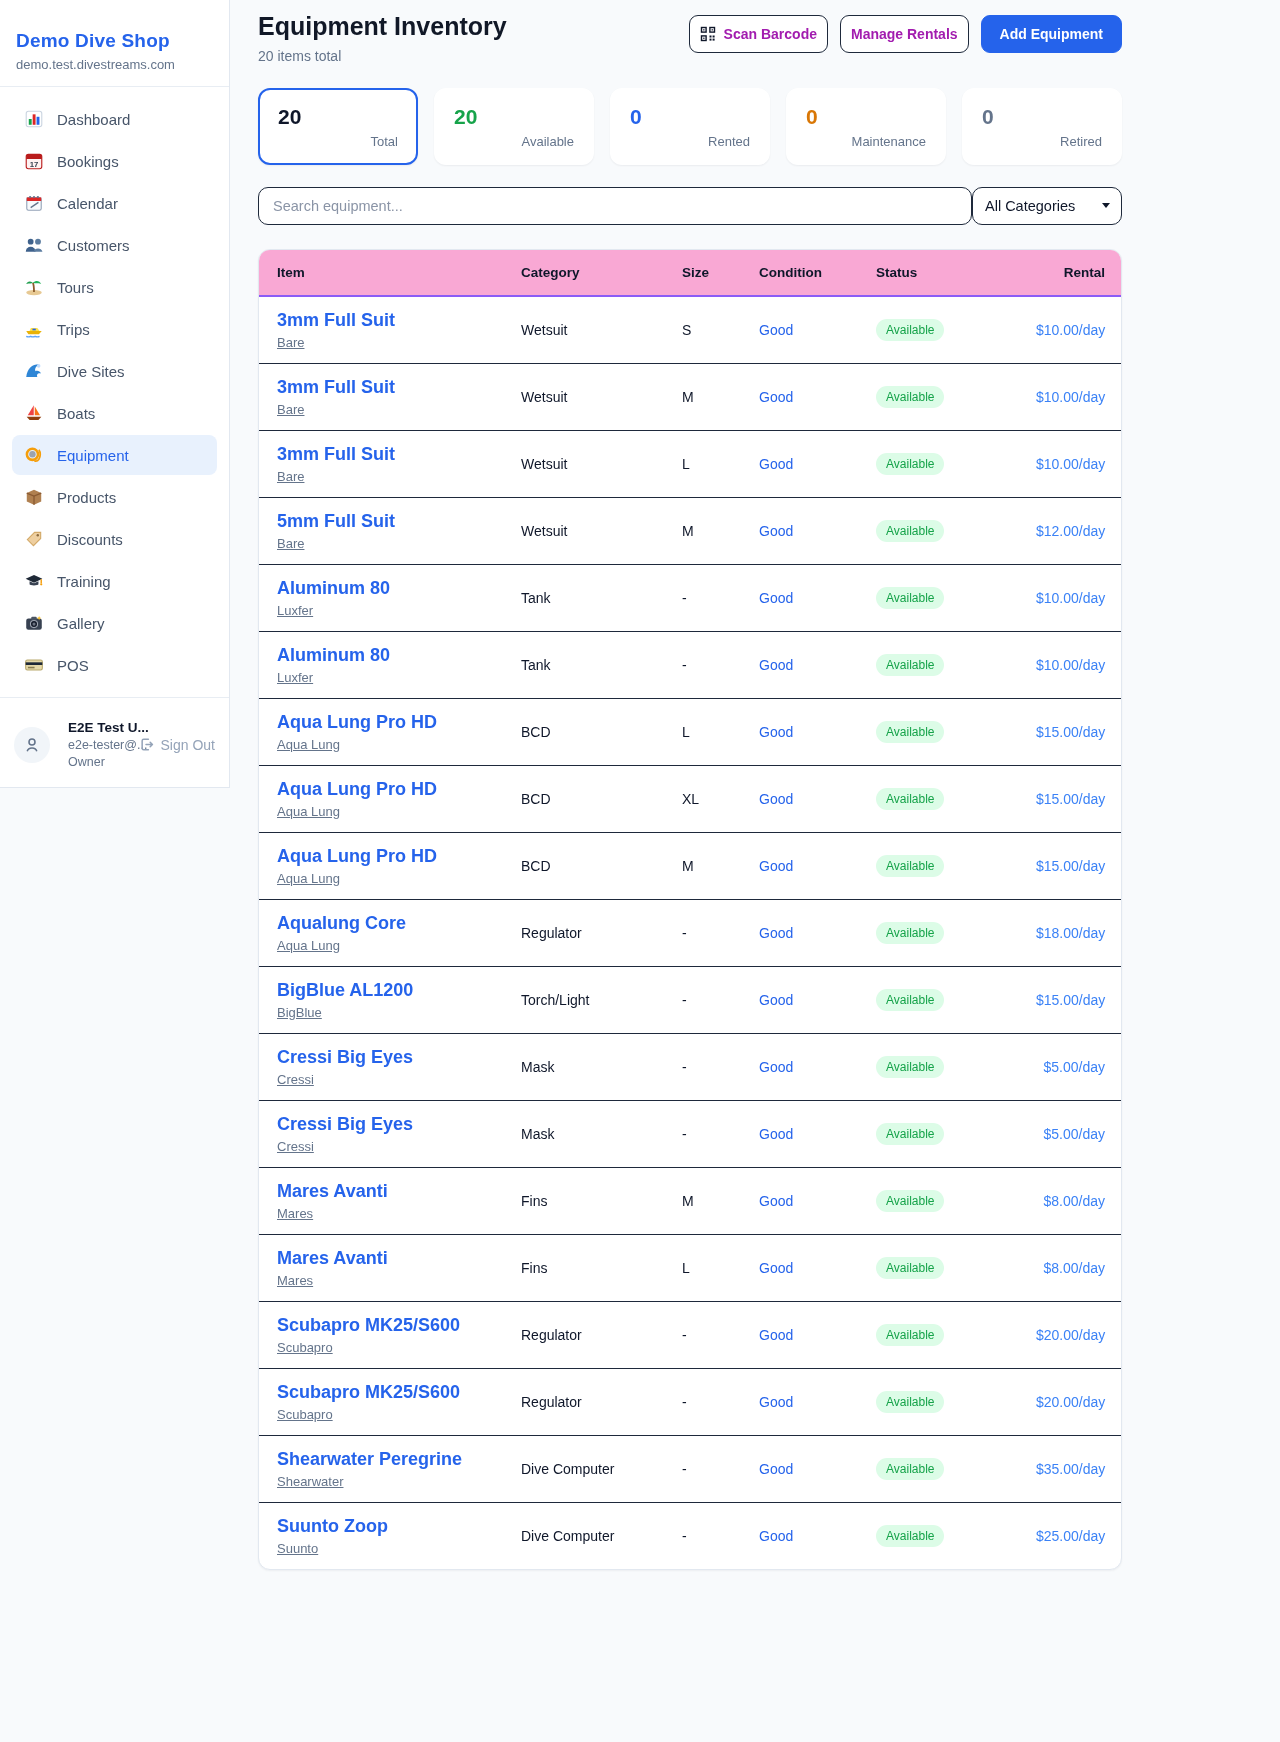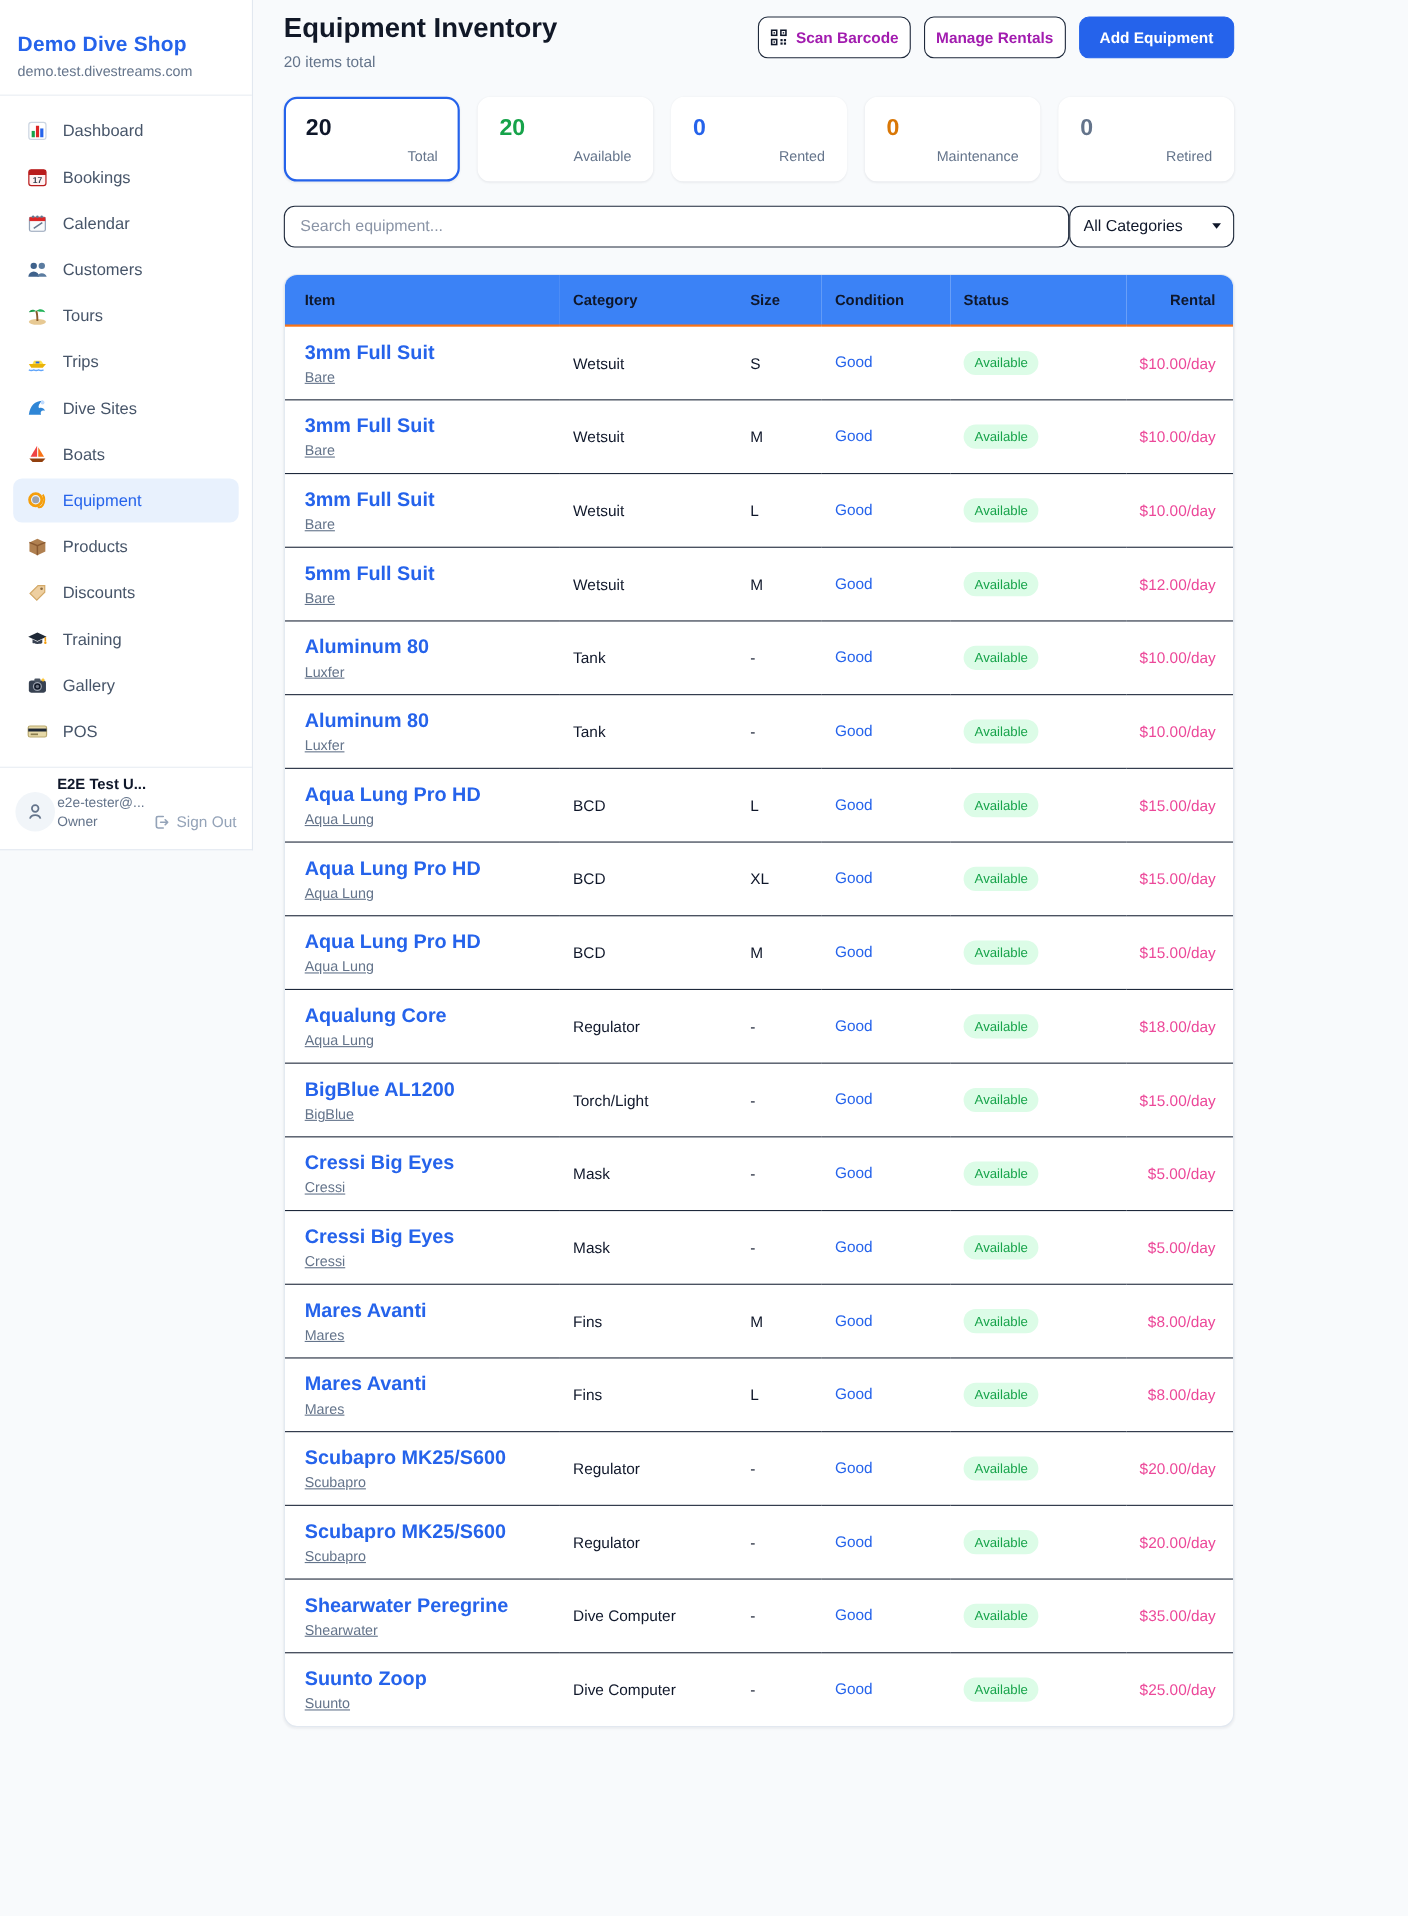--- a/index.html
+++ b/index.html
@@ -26,22 +26,22 @@
     display:flex; align-items:center; gap:13px;
     padding:10px 12px; margin-bottom:2px;
     border-radius:8px; cursor:pointer;
     color:#475569; font-size:15px;
   }
   .nav-item.active { background:#e8f1fd; color:#2563eb; font-weight:500; }
   .nav-icon { width:20px; height:20px; display:inline-flex; }
   .nav-icon svg { width:20px; height:20px; }
   .user-box {
     border-top:1px solid #e8edf3;
-    padding:6px 14px 16px;
-    display:flex; align-items:flex-end; gap:2px;
+    padding:21px 14px 16px;
+    display:flex; align-items:center; gap:18px;
   }
   .avatar {
     width:36px; height:36px; border-radius:50%;
     background:#f1f5f9; flex:0 0 auto;
     display:flex; align-items:center; justify-content:center;
   }
   .avatar svg { width:20px; height:20px; }
   .user-meta { line-height:1.35; min-width:0; }
   .user-name { font-size:13.5px; font-weight:700; color:#0f172a; white-space:nowrap; }
   .user-email, .user-role { font-size:12.5px; color:#64748b; white-space:nowrap; }
@@ -103,41 +103,41 @@
 
   
   .table-card {
     margin-top:24px; background:#fff; border-radius:12px;
     border:1px solid #e2e8f0; box-shadow:0 1px 2px rgba(15,23,42,.05);
     overflow:hidden;
   }
   table { width:100%; border-collapse:collapse; table-layout:fixed; }
   thead th {
     text-align:left; font-size:13.5px; font-weight:700; color:#0f172a;
-    background:#3b82f6; padding:15px 12px;
-    border-bottom:2px solid #f97316;
+    background:#f9a8d4; padding:15px 12px;
+    border-bottom:2px solid #8b5cf6;
   }
   th.col-item { width:250px; padding-left:18px; }
   th.col-category { width:161px; }
   th.col-size { width:77px; }
   th.col-condition { width:117px; }
   th.col-status { width:160px; }
   th.col-rental { text-align:right; padding-right:16px; }
   tbody td { padding:13px 12px; vertical-align:middle; }
   tbody tr + tr td { border-top:1px solid #1e293b; }
   .td-item { padding-left:18px !important; }
   .item-name { color:#2563eb; font-weight:700; font-size:18px; cursor:pointer; }
   .item-brand { margin-top:4px; color:#64748b; font-size:13px;text-decoration:underline; }
   .td-cat, .td-size { font-size:14px; color:#0f172a; }
   .td-cond span { color:#2563eb; font-size:14px; cursor:pointer; }
   .badge {
     display:inline-block; background:#dcfce7; color:#16a34a;
     font-size:12px; font-weight:500; padding:4px 10px; border-radius:999px;
   }
-  .td-rental { text-align:right; font-size:14px; color:#ec4899; padding-right:16px !important; }
+  .td-rental { text-align:right; font-size:14px; color:#3b82f6; padding-right:16px !important; }
 </style>
 </head>
 <body>
 
 <aside class="sidebar">
   <div class="brand">
     <div class="brand-name">Demo Dive Shop</div>
     <div class="brand-domain">demo.test.divestreams.com</div>
   </div>
   <nav class="nav">

